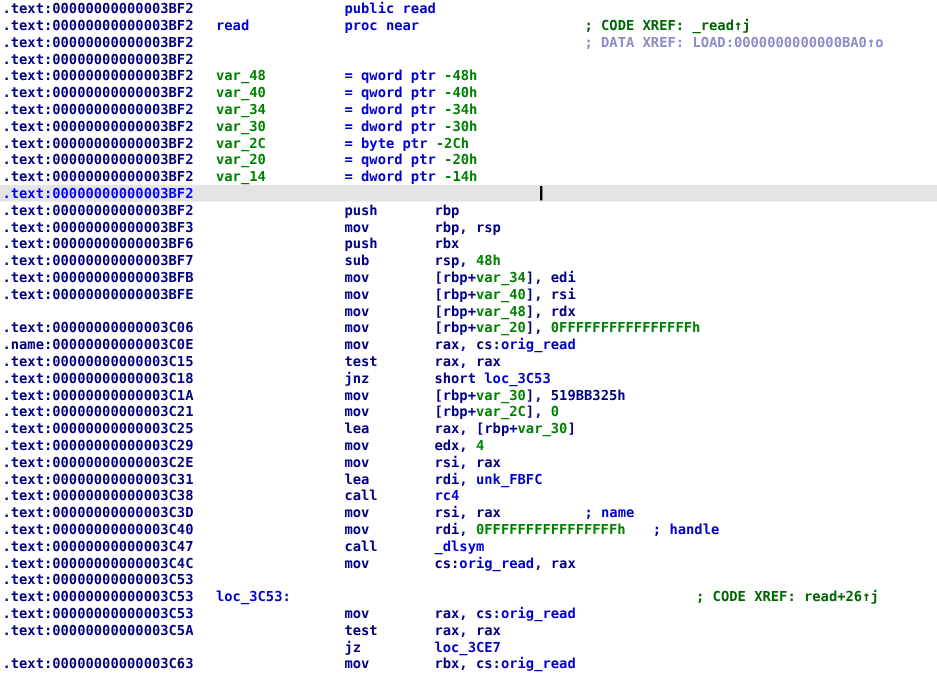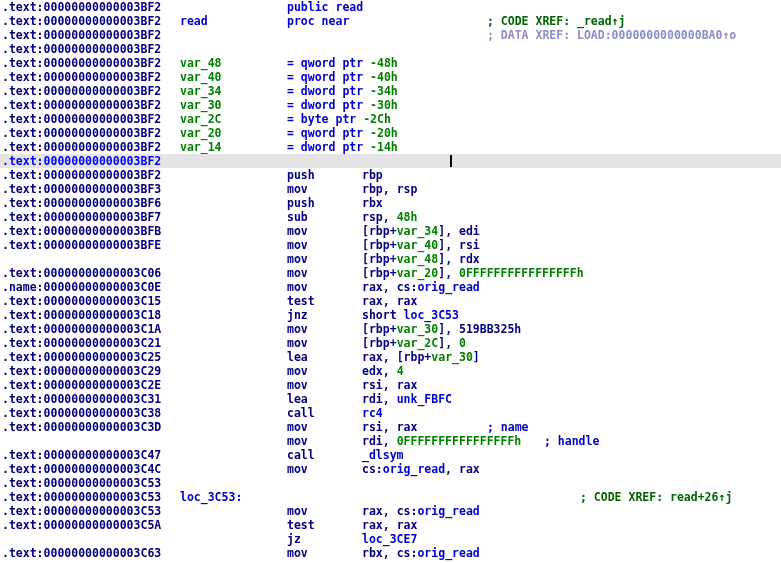--- a/index.html
+++ b/index.html
@@ -98,21 +98,21 @@
     <div class="row"><span class="col c-addr addr">.text:00000000000003C15</span><span class="col c-mnem mnem">test</span><span class="col c-ops"><span class="reg">rax</span><span class="punct">, </span><span class="reg">rax</span></span></div>
     <div class="row"><span class="col c-addr addr">.text:00000000000003C18</span><span class="col c-mnem mnem">jnz</span><span class="col c-ops"><span class="reg">short</span><span class="punct"> </span><span class="sym">loc_3C53</span></span></div>
     <div class="row"><span class="col c-addr addr">.text:00000000000003C1A</span><span class="col c-mnem mnem">mov</span><span class="col c-ops"><span class="punct">[</span><span class="reg">rbp</span><span class="punct">+</span><span class="var">var_30</span><span class="punct">], </span><span class="punct">519BB325h</span></span></div>
     <div class="row"><span class="col c-addr addr">.text:00000000000003C21</span><span class="col c-mnem mnem">mov</span><span class="col c-ops"><span class="punct">[</span><span class="reg">rbp</span><span class="punct">+</span><span class="var">var_2C</span><span class="punct">], </span><span class="num">0</span></span></div>
     <div class="row"><span class="col c-addr addr">.text:00000000000003C25</span><span class="col c-mnem mnem">lea</span><span class="col c-ops"><span class="reg">rax</span><span class="punct">, [</span><span class="reg">rbp</span><span class="punct">+</span><span class="var">var_30</span><span class="punct">]</span></span></div>
     <div class="row"><span class="col c-addr addr">.text:00000000000003C29</span><span class="col c-mnem mnem">mov</span><span class="col c-ops"><span class="reg">edx</span><span class="punct">, </span><span class="num">4</span></span></div>
     <div class="row"><span class="col c-addr addr">.text:00000000000003C2E</span><span class="col c-mnem mnem">mov</span><span class="col c-ops"><span class="reg">rsi</span><span class="punct">, </span><span class="reg">rax</span></span></div>
     <div class="row"><span class="col c-addr addr">.text:00000000000003C31</span><span class="col c-mnem mnem">lea</span><span class="col c-ops"><span class="reg">rdi</span><span class="punct">, </span><span class="sym">unk_FBFC</span></span></div>
     <div class="row"><span class="col c-addr addr">.text:00000000000003C38</span><span class="col c-mnem mnem">call</span><span class="col c-ops"><span class="sym">rc4</span></span></div>
     <div class="row"><span class="col c-addr addr">.text:00000000000003C3D</span><span class="col c-mnem mnem">mov</span><span class="col c-ops"><span class="reg">rsi</span><span class="punct">, </span><span class="reg">rax</span></span><span class="col c-cmt cmt-blue">; name</span></div>
-    <div class="row"><span class="col c-mnem mnem">mov</span><span class="col c-ops"><span class="reg">rdi</span><span class="punct">, </span><span class="num">0FFFFFFFFFFFFFFFFh</span></span><span class="col c-cmt cmt-blue" style="left:544px">; handle</span></div>
+    <div class="row"><span class="col c-addr addr">.text:00000000000003C40</span><span class="col c-mnem mnem">mov</span><span class="col c-ops"><span class="reg">rdi</span><span class="punct">, </span><span class="num">0FFFFFFFFFFFFFFFFh</span></span><span class="col c-cmt cmt-blue" style="left:544px">; handle</span></div>
     <div class="row"><span class="col c-addr addr">.text:00000000000003C47</span><span class="col c-mnem mnem">call</span><span class="col c-ops"><span class="sym">_dlsym</span></span></div>
     <div class="row"><span class="col c-addr addr">.text:00000000000003C4C</span><span class="col c-mnem mnem">mov</span><span class="col c-ops"><span class="reg">cs</span><span class="punct">:</span><span class="sym">orig_read</span><span class="punct">, </span><span class="reg">rax</span></span></div>
     <div class="row"><span class="col c-addr addr">.text:00000000000003C53</span></div>
     <div class="row"><span class="col c-addr addr">.text:00000000000003C53</span><span class="col c-name locname">loc_3C53:</span><span class="col c-cmt-hi cmt-code">; CODE XREF: read+26↑j</span></div>
     <div class="row"><span class="col c-addr addr">.text:00000000000003C53</span><span class="col c-mnem mnem">mov</span><span class="col c-ops"><span class="reg">rax</span><span class="punct">, </span><span class="reg">cs</span><span class="punct">:</span><span class="sym">orig_read</span></span></div>
     <div class="row"><span class="col c-addr addr">.text:00000000000003C5A</span><span class="col c-mnem mnem">test</span><span class="col c-ops"><span class="reg">rax</span><span class="punct">, </span><span class="reg">rax</span></span></div>
     <div class="row"><span class="col c-mnem mnem">jz</span><span class="col c-ops"><span class="sym">loc_3CE7</span></span></div>
     <div class="row"><span class="col c-addr addr">.text:00000000000003C63</span><span class="col c-mnem mnem">mov</span><span class="col c-ops"><span class="reg">rbx</span><span class="punct">, </span><span class="reg">cs</span><span class="punct">:</span><span class="sym">orig_read</span></span></div>
   </div>
 

